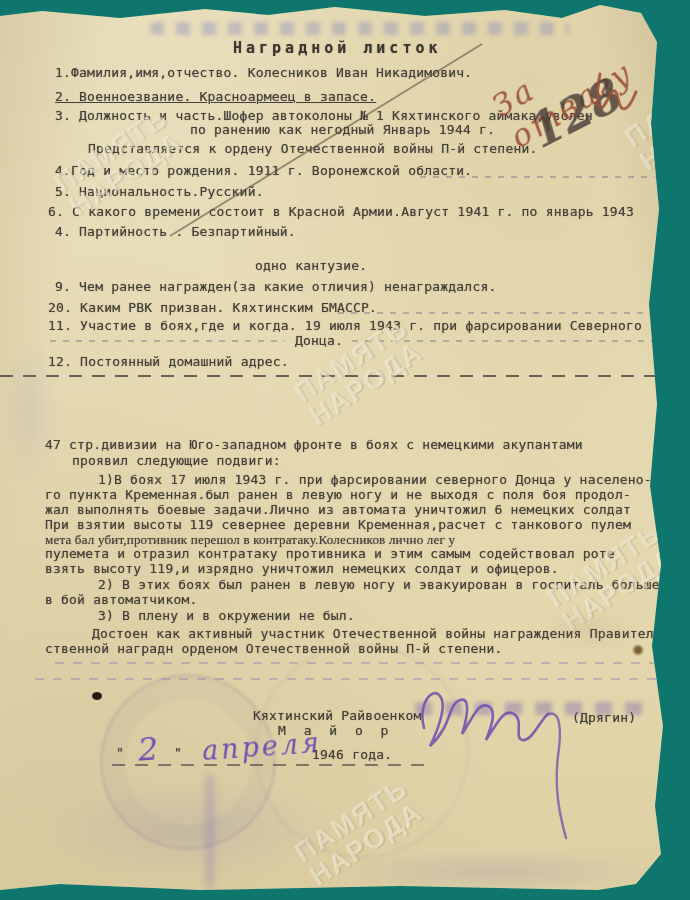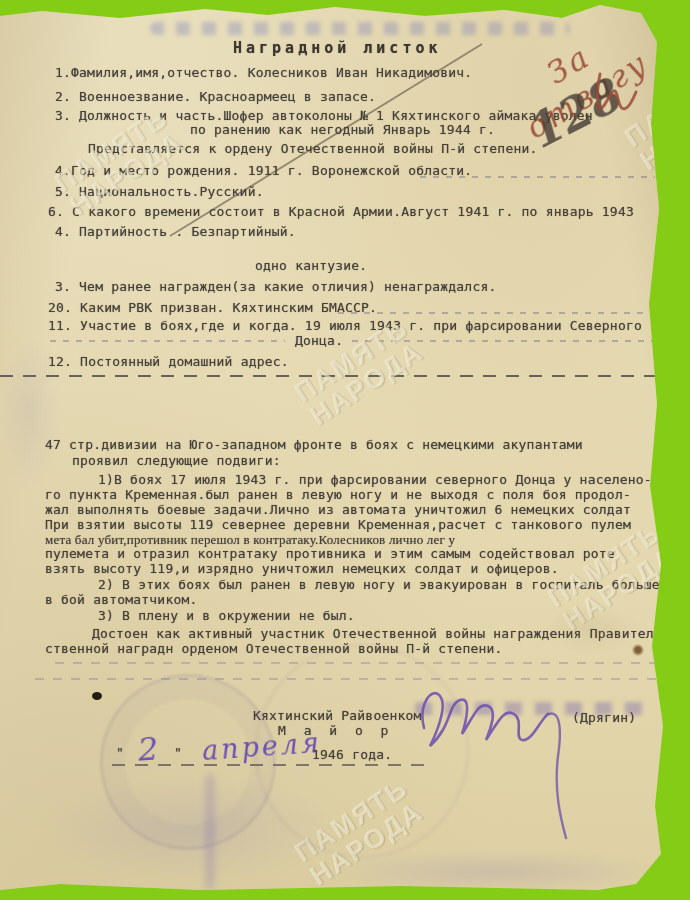--- a/index.html
+++ b/index.html
@@ -1,17 +1,17 @@
 <!DOCTYPE html>
 <html><head>
 <meta charset="utf-8">
 <style>
   html,body{margin:0;padding:0;background:#000;}
-  .stage{position:relative;width:690px;height:900px;background:#84cc16;overflow:hidden;
-         font-family:"DejaVu Sans Mono",monospace;text-align:center;}
+  .stage{position:relative;width:690px;height:900px;background:#0f766e;overflow:hidden;
+         font-family:"DejaVu Sans Mono",monospace;}
   .paper{position:absolute;left:0;top:4px;width:664px;height:888px;
     background:
       radial-gradient(ellipse at 80% 8%, rgba(214,196,146,.45), transparent 45%),
       radial-gradient(ellipse at 10% 90%, rgba(205,190,150,.4), transparent 50%),
       linear-gradient(100deg, rgba(176,156,108,.28), transparent 14%),
       linear-gradient(260deg, rgba(150,128,80,.30), transparent 10%),
       linear-gradient(180deg,#e8debc 0%,#e7dcb6 40%,#e3d6ac 75%,#ddcfa2 100%);
     clip-path:polygon(0 12px,42px 7px,120px 14px,205px 5px,268px 11px,335px 3px,
       425px 12px,505px 6px,562px 14px,600px 1px,641px 9px,657px 38px,651px 120px,
       659px 205px,649px 300px,657px 400px,650px 482px,661px 560px,652px 642px,
@@ -49,30 +49,30 @@
 <div class="stage">
   <div class="paper">
 
     <div class="smear" style="left:150px;top:18px;width:420px;height:13px;border-radius:6px;
                 background:repeating-linear-gradient(90deg,rgba(86,98,190,.26) 0 14px,transparent 14px 26px);
                 filter:blur(2px);"></div>
 
     <div class="tl title" style="left:233px;top:36px;">Наградной листок</div>
 
     <div class="tl" style="left:55px;top:62px;">1.Фамилия,имя,отчество. Колесников Иван Никадимович.</div>
-    <div class="tl" style="left:55px;top:86px;">2. Военноезвание. Красноармеец в запасе.</div>
+    <div class="tl" style="left:55px;top:86px;text-decoration:underline;">2. Военноезвание. Красноармеец в запасе.</div>
     <div class="tl" style="left:55px;top:105px;">3. Должность и часть.Шофер автоколоны № 1 Кяхтинского аймака,уволен</div>
     <div class="tl" style="left:190px;top:119px;">по ранению как негодный Январь 1944 г.</div>
     <div class="tl" style="left:88px;top:138px;">Представляется к ордену Отечественной войны П-й степени.</div>
     <div class="tl" style="left:55px;top:160px;">4.Год и место рождения. 1911 г. Воронежской области.</div>
     <div class="tl" style="left:55px;top:181px;">5. Национальность.Русский.</div>
     <div class="tl" style="left:48px;top:201px;">6. С какого времени состоит в Красной Армии.Август 1941 г. по январь 1943</div>
     <div class="tl" style="left:55px;top:221px;">4. Партийность . Безпартийный.</div>
     <div class="tl" style="left:255px;top:255px;">одно кантузие.</div>
-    <div class="tl" style="left:55px;top:276px;">3. Чем ранее награжден(за какие отличия) ненаграждался.</div>
+    <div class="tl" style="left:55px;top:276px;">9. Чем ранее награжден(за какие отличия) ненаграждался.</div>
     <div class="tl" style="left:48px;top:297px;">20. Каким РВК призван. Кяхтинским БМАССР.</div>
     <div class="tl" style="left:48px;top:315px;">11. Участие в боях,где и когда. 19 июля 1943 г. при фарсировании Северного</div>
     <div class="tl" style="left:295px;top:330px;">Донца.</div>
     <div class="tl" style="left:48px;top:351px;">12. Постоянный домашний адрес.</div>
 
     <div class="dotfill" style="left:420px;top:172px;width:235px;"></div>
     <div class="dotfill" style="left:338px;top:308px;width:317px;"></div>
     <div class="dotfill" style="left:50px;top:336px;width:235px;"></div>
     <div class="dotfill" style="left:352px;top:336px;width:303px;"></div>
 

